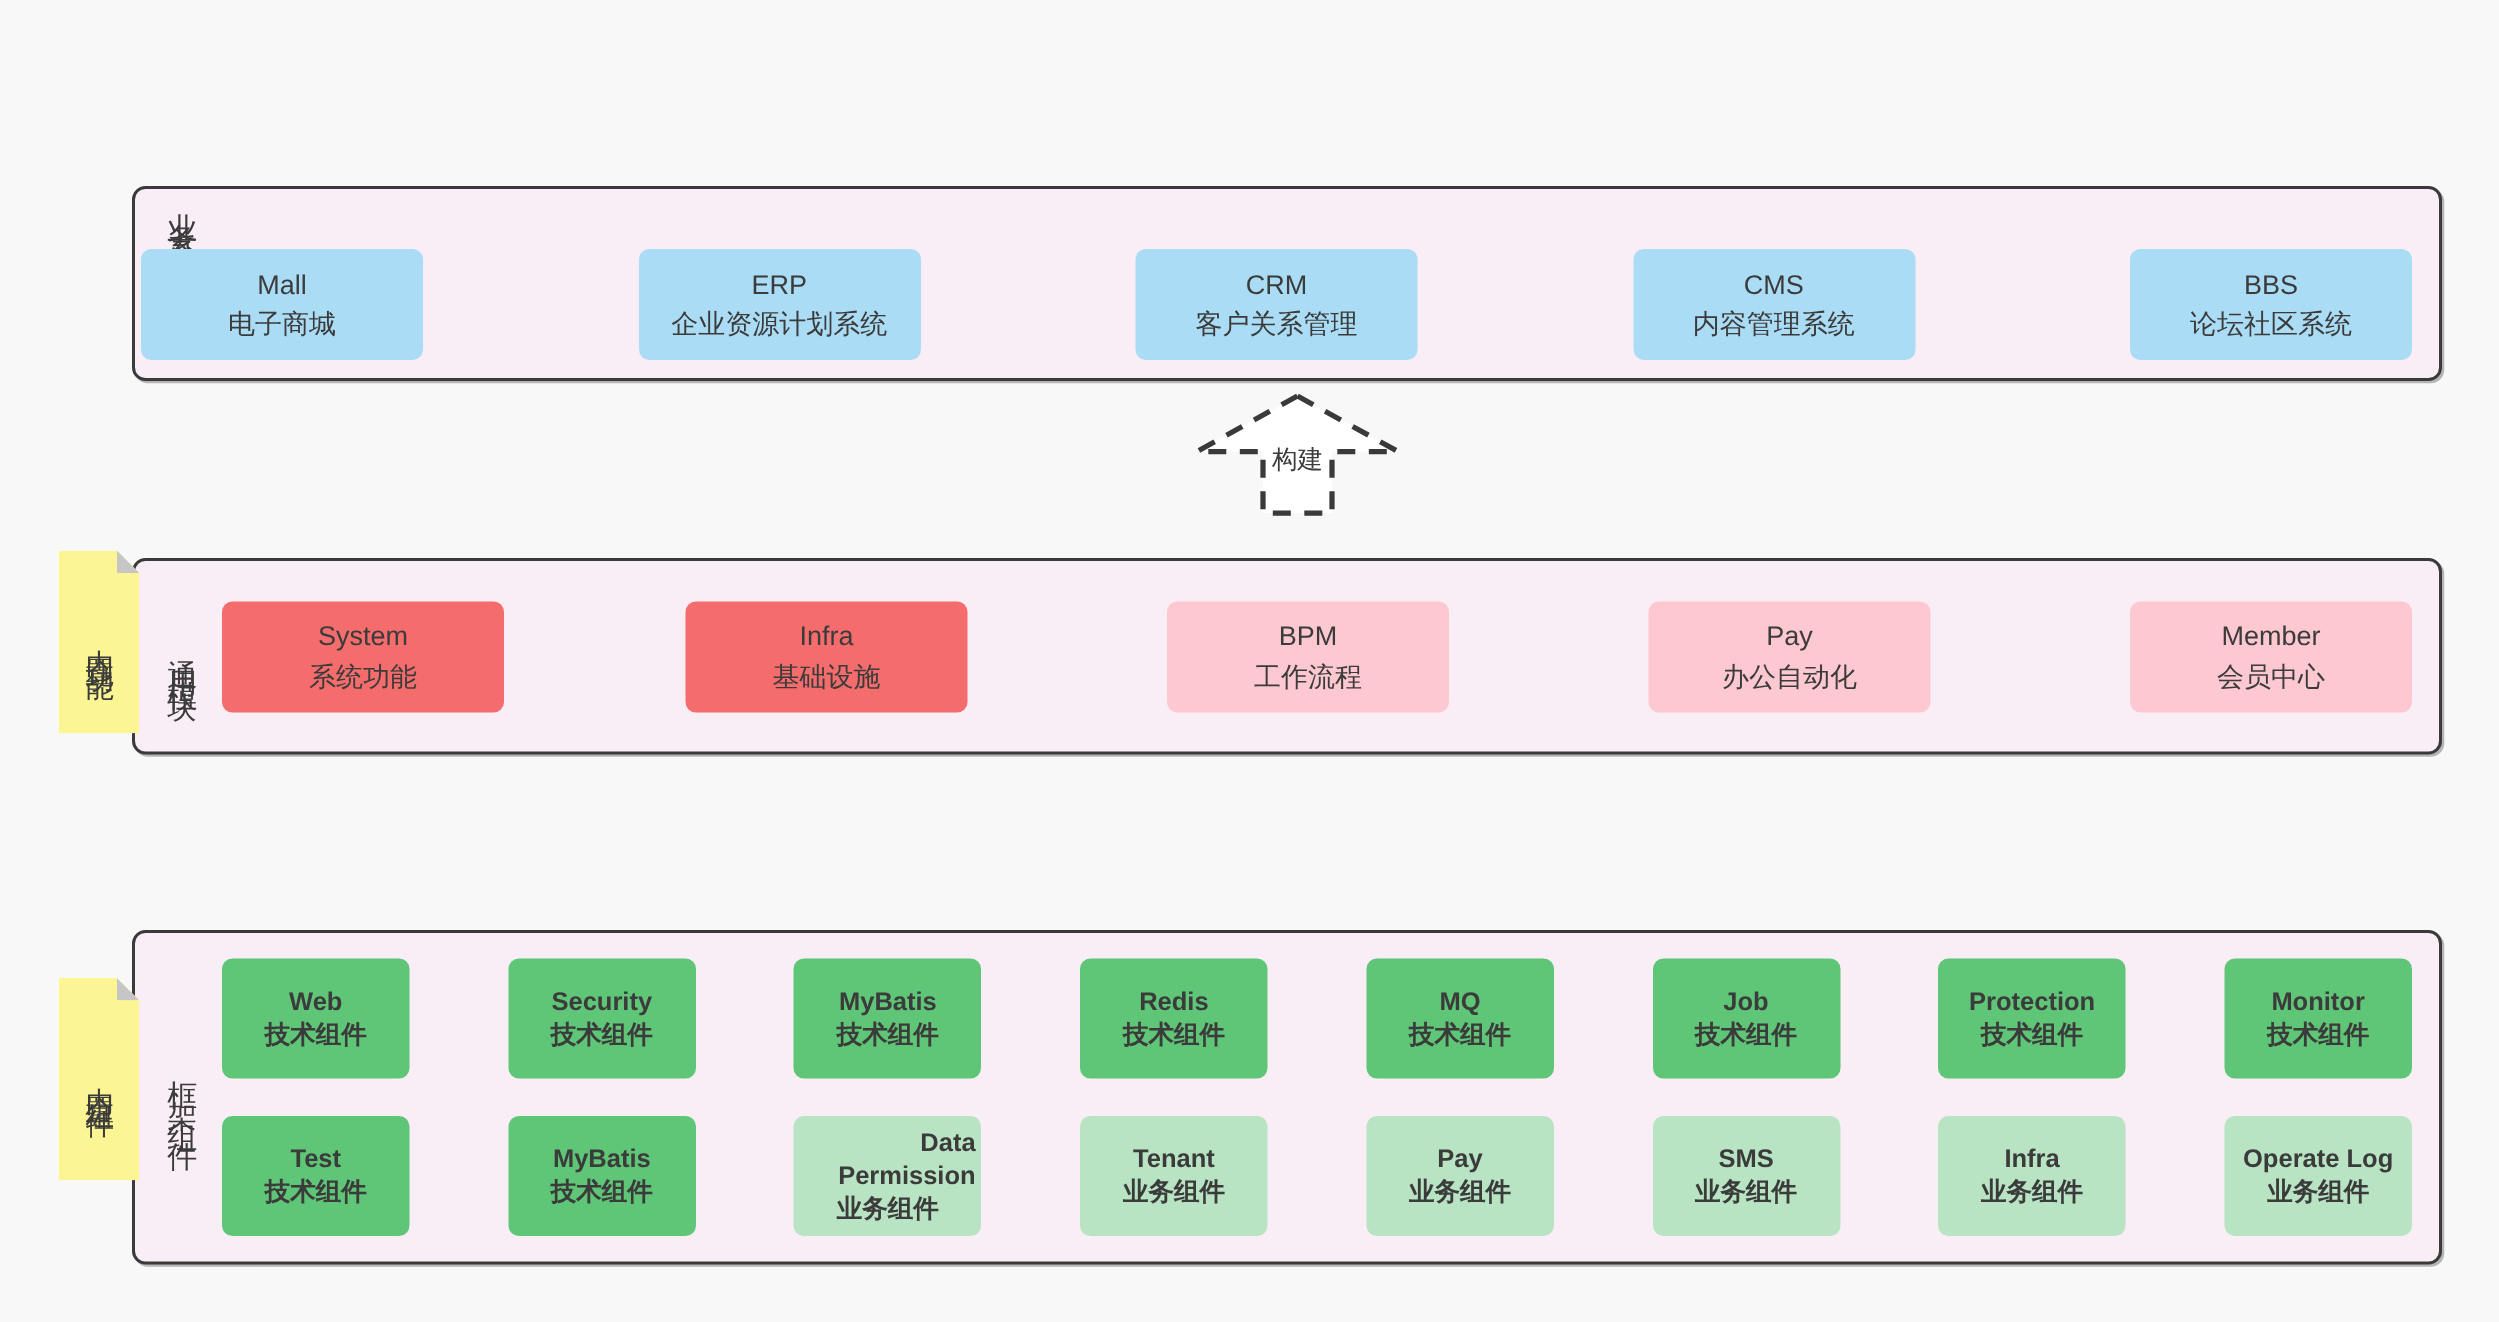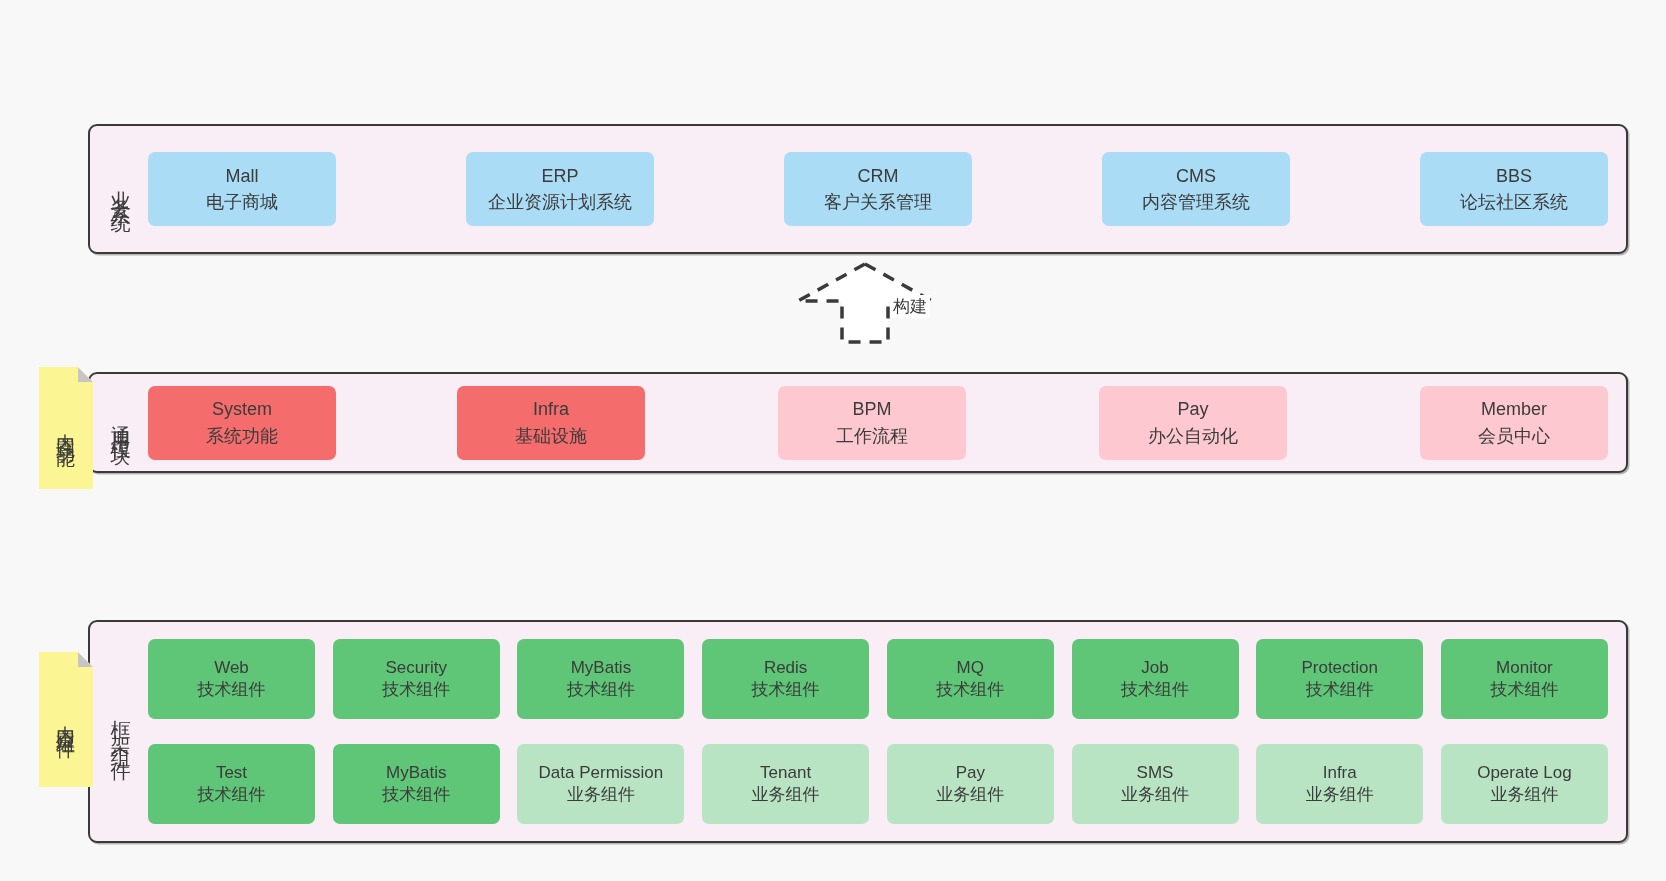--- a/index.html
+++ b/index.html
@@ -14,57 +14,57 @@
   .canvas{position:relative; width:1666px; height:881px; background:var(--c-bg); overflow:hidden;}
 
   
   .panel{
     position:absolute; left:88px; width:1540px;
     background:var(--c-panel-bg);
     border:2px solid var(--c-line); border-radius:9px;
     box-shadow:1.5px 1.5px 0 rgba(58,58,58,.35);
     display:flex; align-items:stretch;
   }
-  .panel-business{top:124px; height:130px;}
-  .panel-modules{top:372px; height:101px;}
+  .panel-business{top:124px; height:130px;flex-direction:column;}
+  .panel-modules{top:372px; height:131px;}
   .panel-framework{top:620px; height:223px;}
 
   .panel-label-wrap{flex:none; width:46px; margin-left:8px; display:flex; align-items:center; justify-content:center;}
   .vtext{
     writing-mode:vertical-rl; text-orientation:upright;
     font-size:20px; letter-spacing:7px; color:var(--c-text); line-height:1;
   }
   .panel-framework .vtext{letter-spacing:14px;}
 
   .box-row{flex:1; display:flex; align-items:center; justify-content:space-between; padding:0 18px 0 4px;}
   .box-grid{flex:1; display:flex; flex-direction:column; justify-content:center; gap:25px; padding:0 18px 0 4px;}
   .grid-row{display:flex; justify-content:space-between;}
 
   
   .box{
     display:flex; flex-direction:column; align-items:center; justify-content:center;
     text-align:center; border-radius:7px; color:var(--c-text);
   }
   .box-lg{width:188px; height:74px; font-size:18px; line-height:1.45;}
-  .box-sm{width:167px; height:80px; font-size:17px; line-height:1.3; padding:0 4px;}
+  .box-sm{width:125px; height:80px; font-size:17px; line-height:1.3; padding:0 4px;font-weight:bold;}
   .v-blue{background:var(--c-blue);}
   .v-red{background:var(--c-red);}
   .v-pink{background:var(--c-pink);margin-left:12px;}
   .v-green{background:var(--c-green);}
   .v-lightgreen{background:var(--c-lightgreen);text-align:right;}
 
   
   .arrow{position:absolute; width:140px; height:84px;}
   .arrow-build{left:795px; top:261px;}
   .arrow-implement{left:788px; top:506px;}
   .arrow svg{display:block; width:100%; height:100%; overflow:visible;}
   .arrow-label{
     position:absolute; left:50%; top:34px; transform:translateX(-50%);
     background:var(--c-arrow-fill); padding:0 3px;
-    font-size:17px; color:var(--c-text); white-space:nowrap;margin-left:45px;
+    font-size:17px; color:var(--c-text); white-space:nowrap;
   }
 
   
   .note{
     position:absolute; left:39px; width:54px; background:var(--c-note);
     clip-path:polygon(0 0, calc(100% - 15px) 0, 100% 15px, 100% 100%, 0 100%);
     display:flex; align-items:center; justify-content:center; z-index:5;
   }
   .note-modules{top:367px; height:122px;}
   .note-framework{top:652px; height:135px;}

